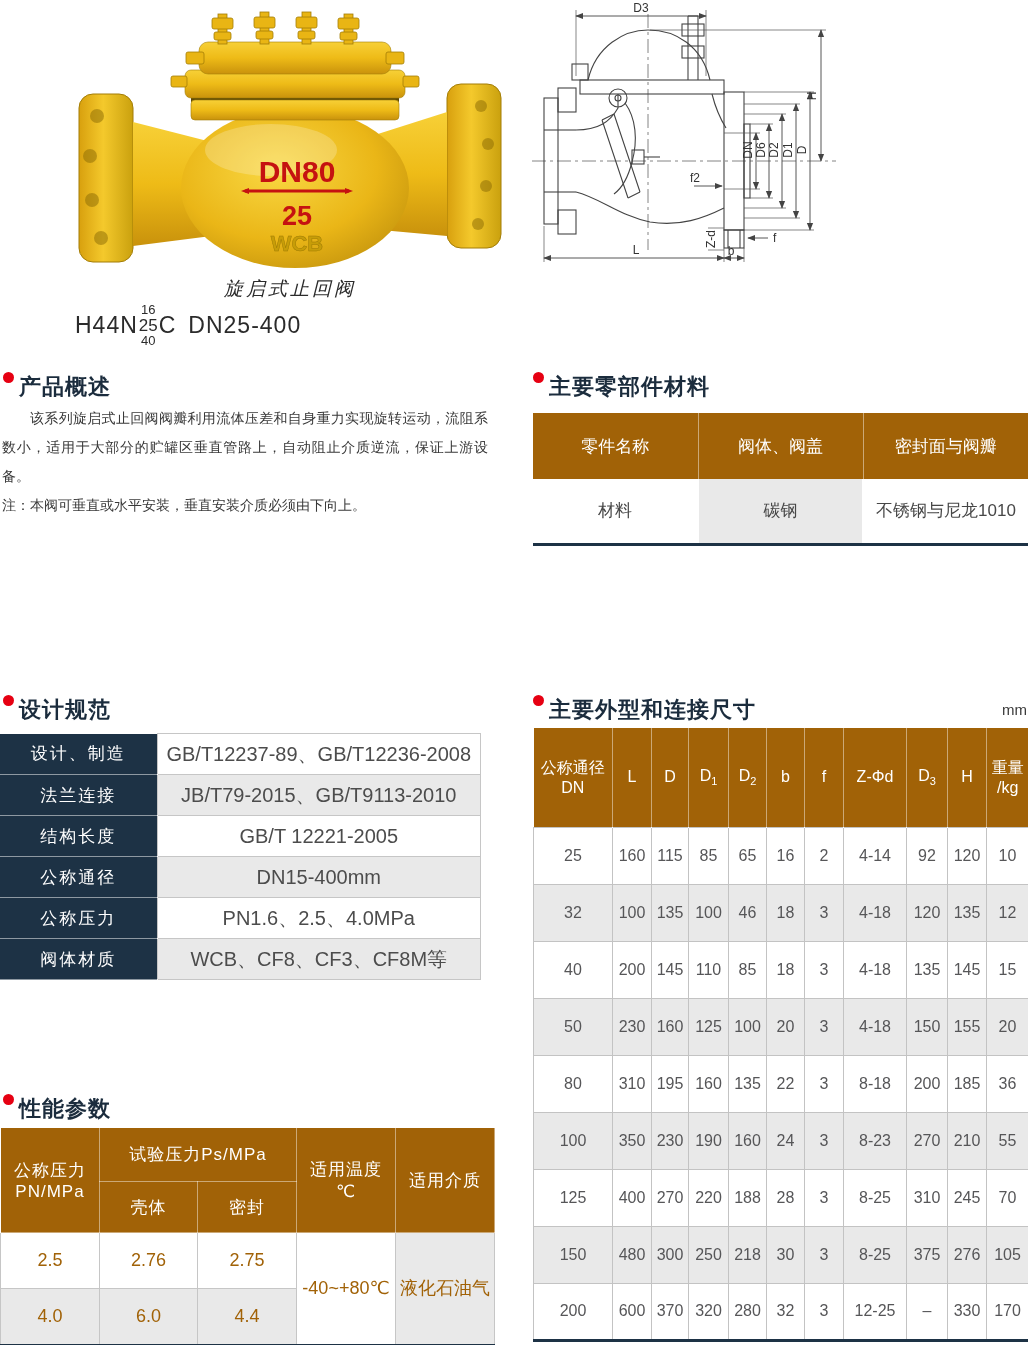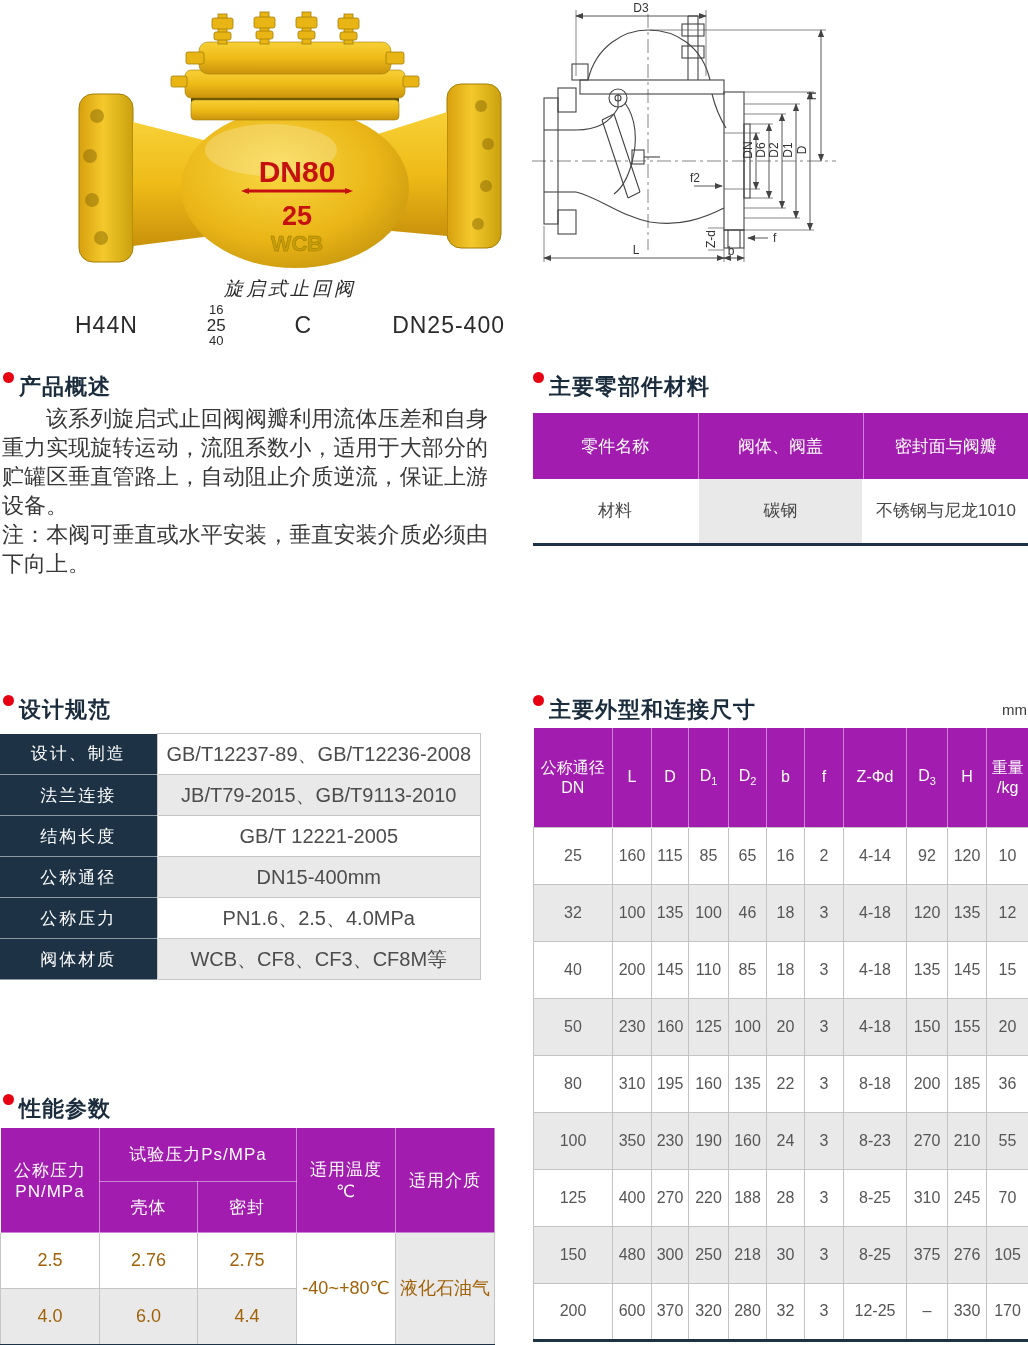--- a/index.html
+++ b/index.html
@@ -12,40 +12,40 @@
 
   
   .sec-title { display:flex; gap:5px;
     font-size:22px; font-weight:bold; color:#1b2c3d; letter-spacing:1px; }
   .dot { width:11px; height:11px; border-radius:50%; background:#e60012; flex:0 0 auto; }
 
   
   #photo-block { left:75px; top:4px; width:430px; height:264px; }
   #caption-block { left:75px; top:276px; width:430px; text-align:center; color:#2b2b2b; }
   #caption-title { font-size:19px; letter-spacing:3px;font-style:italic; }
-  #model-line { margin-top:1px; display:flex; justify-content:space-between; align-items:center; }
+  #model-line { margin-top:1px; display:flex; justify-content:flex-start; align-items:center; }
   #model-line .big { font-size:23px; letter-spacing:1px; }
   .stack { display:flex; flex-direction:column; align-items:center; line-height:1.05; margin:0 1px; }
   .stack .sm { font-size:13px; }
   .stack .md { font-size:17px; }
   #model-range { margin-left:12px; }
 
   
   #drawing-block { left:528px; top:0px; width:352px; height:272px; }
   #drawing-block text { font-family:"Liberation Sans","DejaVu Sans",sans-serif; fill:#333; font-size:12px; }
 
   
   #overview-title { left:3px; top:372px; }
-  #overview-body { left:2px; top:404px; width:486px; font-size:22px; line-height:29px; color:#383838; text-align:justify; }
+  #overview-body { left:2px; top:404px; width:486px; font-size:14px; line-height:29px; color:#383838; text-align:justify; }
   #overview-body p.par { text-indent:2em; }
 
   
   table { border-collapse:collapse; table-layout:fixed; }
   th { font-weight:normal; }
-  .navy { background:#a21caf; color:#ffffff; }
+  .navy { background:#a16207; color:#ffffff; }
   .stripe { background:#e9e9e9; }
   td, th { text-align:center; vertical-align:middle; }
   .pre { white-space:pre-line; }
 
   
   #materials-title { left:533px; top:372px; }
   #materials-table { left:533px; top:413px; width:495px; border-bottom:3px solid #1d3245; }
   #materials-table th { height:66px; font-size:17px; border-right:1px solid rgba(255,255,255,.45); }
   #materials-table th:last-child { border-right:none; }
   #materials-table td { height:65px; font-size:17px; color:#474747; border-right:2px solid #ffffff; }

